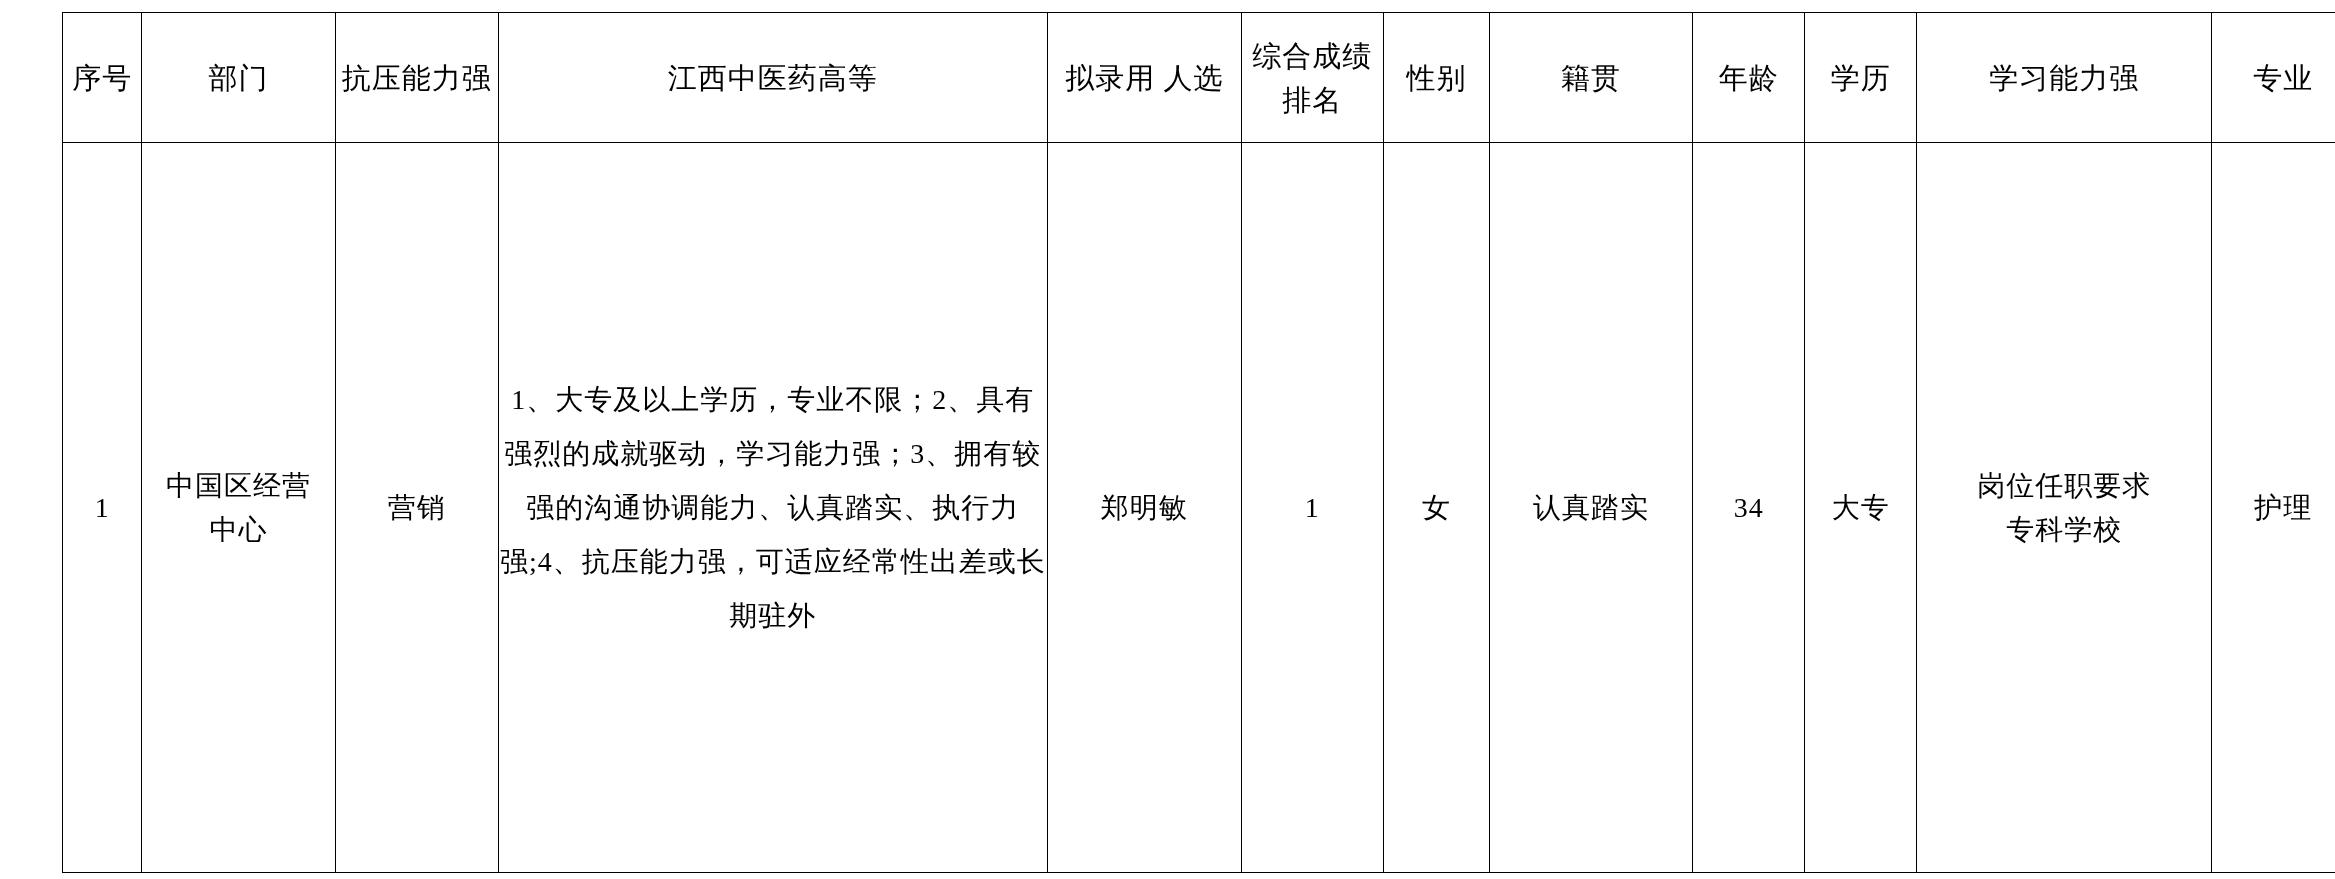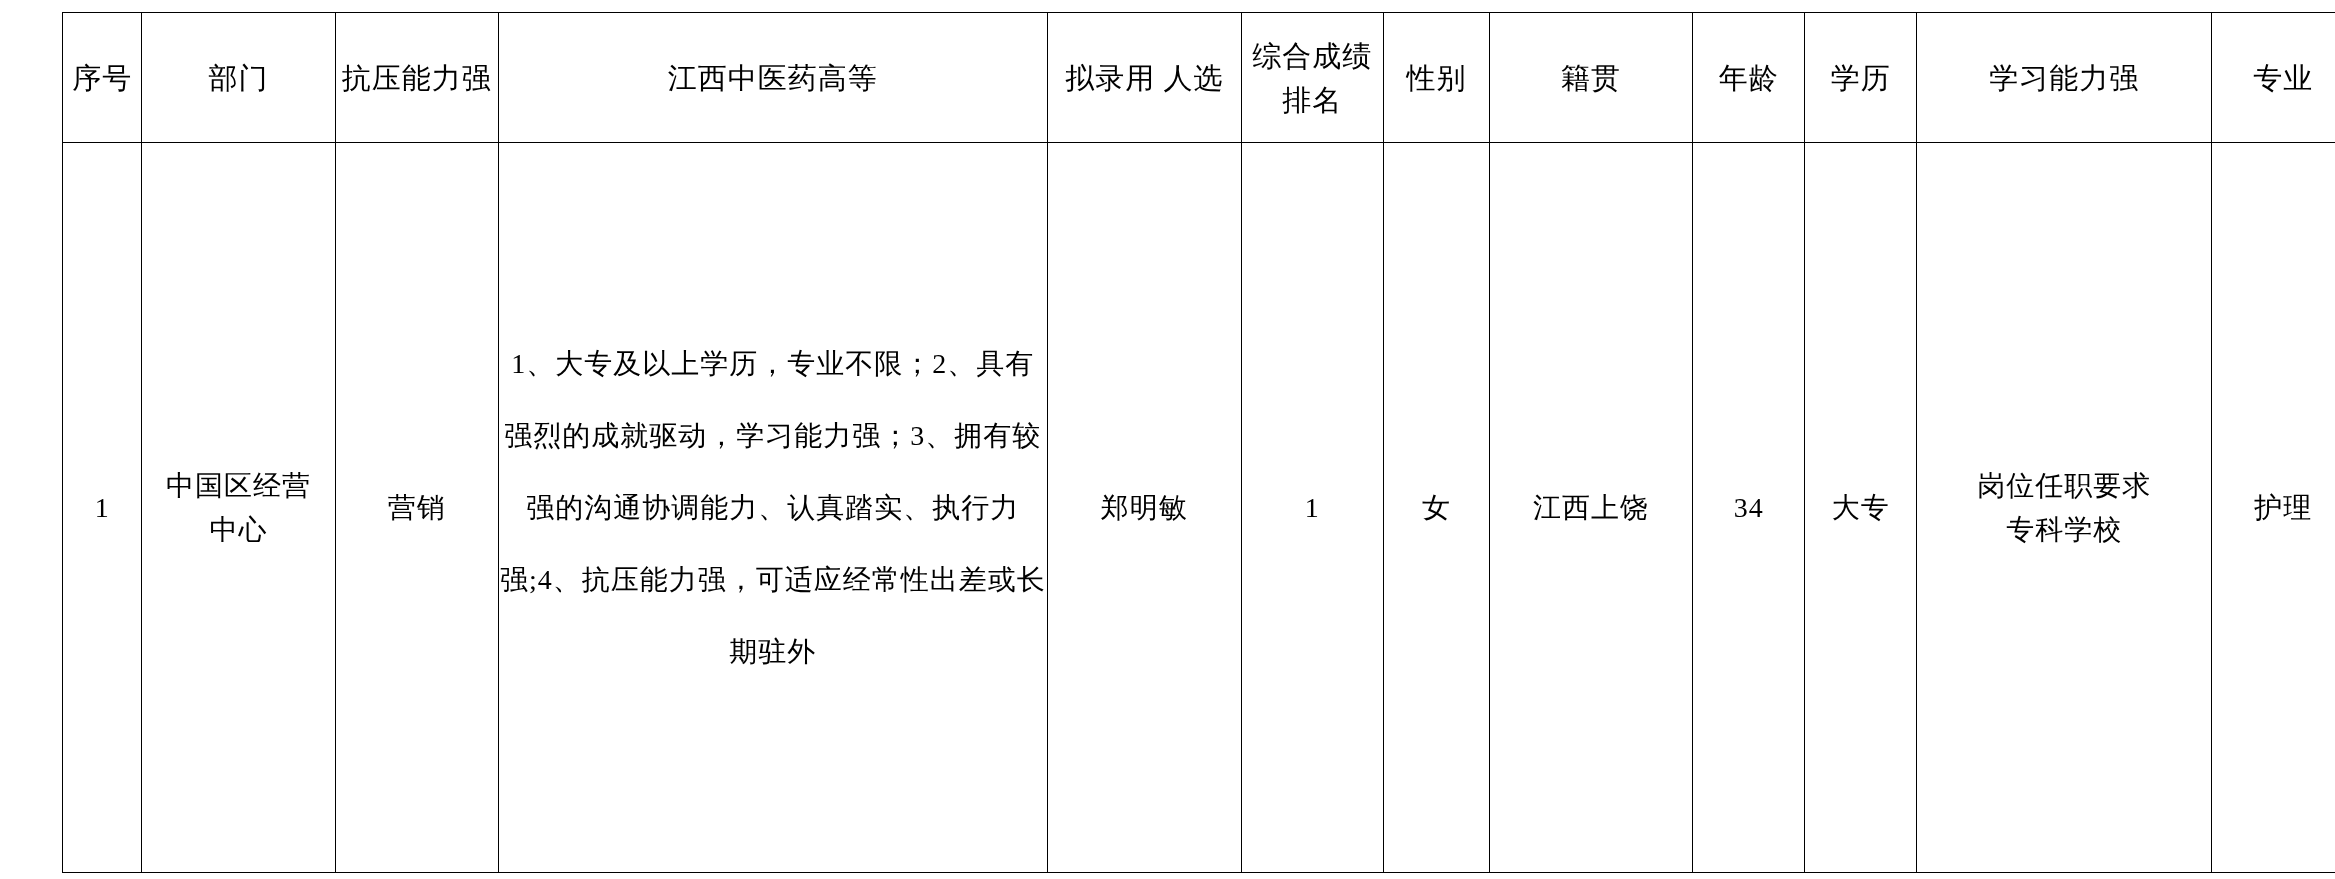--- a/index.html
+++ b/index.html
@@ -54,21 +54,21 @@
   tbody td {
     font-size: 28px;
     line-height: 44px;
     letter-spacing: 1px;
     padding: 6px 8px;
   }
   td.req-cell {
     text-align: justify;
     text-align-last: center;
     padding: 6px 26px;
-    line-height: 72px;
+    line-height: 54px;
     font-size: 28px;
   }
   td.req-cell .req-text {
     display: block;
     text-indent: 0;
   }
   .col-seq      { width: 78px; }
   .col-dept     { width: 190px; }
   .col-post     { width: 160px; }
   .col-req      { width: 540px; }
@@ -125,21 +125,21 @@
           <span class="wrap2">中国区经营</span>
           <span class="wrap2">中心</span>
         </td>
         <td>营销</td>
         <td class="req-cell">
           <span class="req-text">1、大专及以上学历，专业不限；2、具有强烈的成就驱动，学习能力强；3、拥有较强的沟通协调能力、认真踏实、执行力强;4、抗压能力强，可适应经常性出差或长期驻外</span>
         </td>
         <td>郑明敏</td>
         <td>1</td>
         <td>女</td>
-        <td>江西上饶</td>
+        <td>认真踏实</td>
         <td>34</td>
         <td>大专</td>
         <td>
           <span class="wrap2">岗位任职要求</span>
           <span class="wrap2">专科学校</span>
         </td>
         <td>护理</td>
       </tr>
     </tbody>
   </table>

